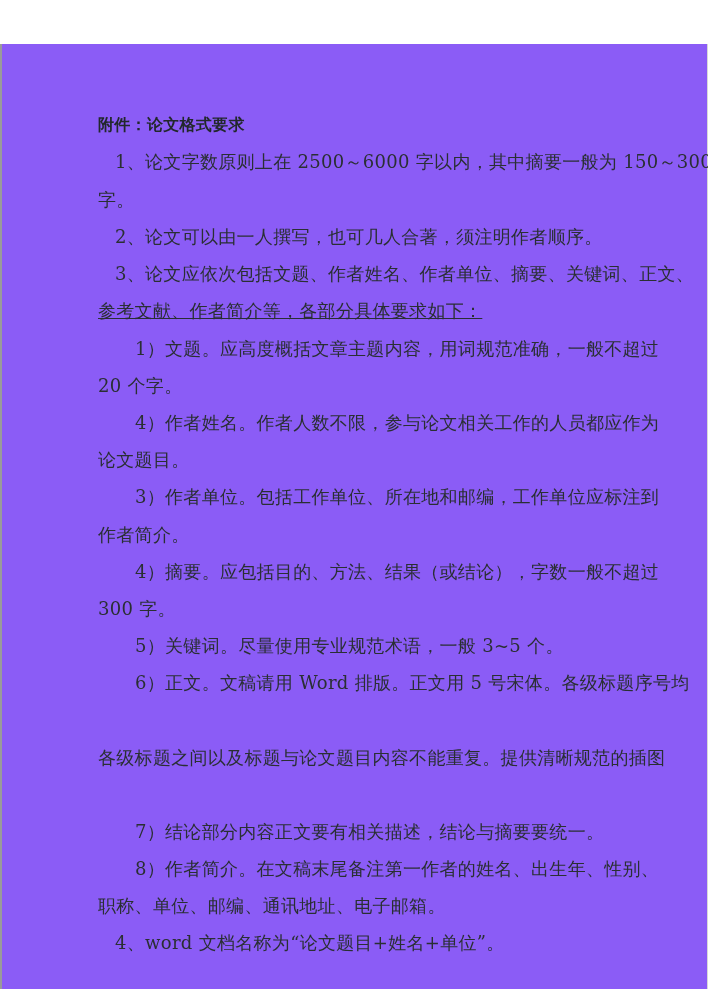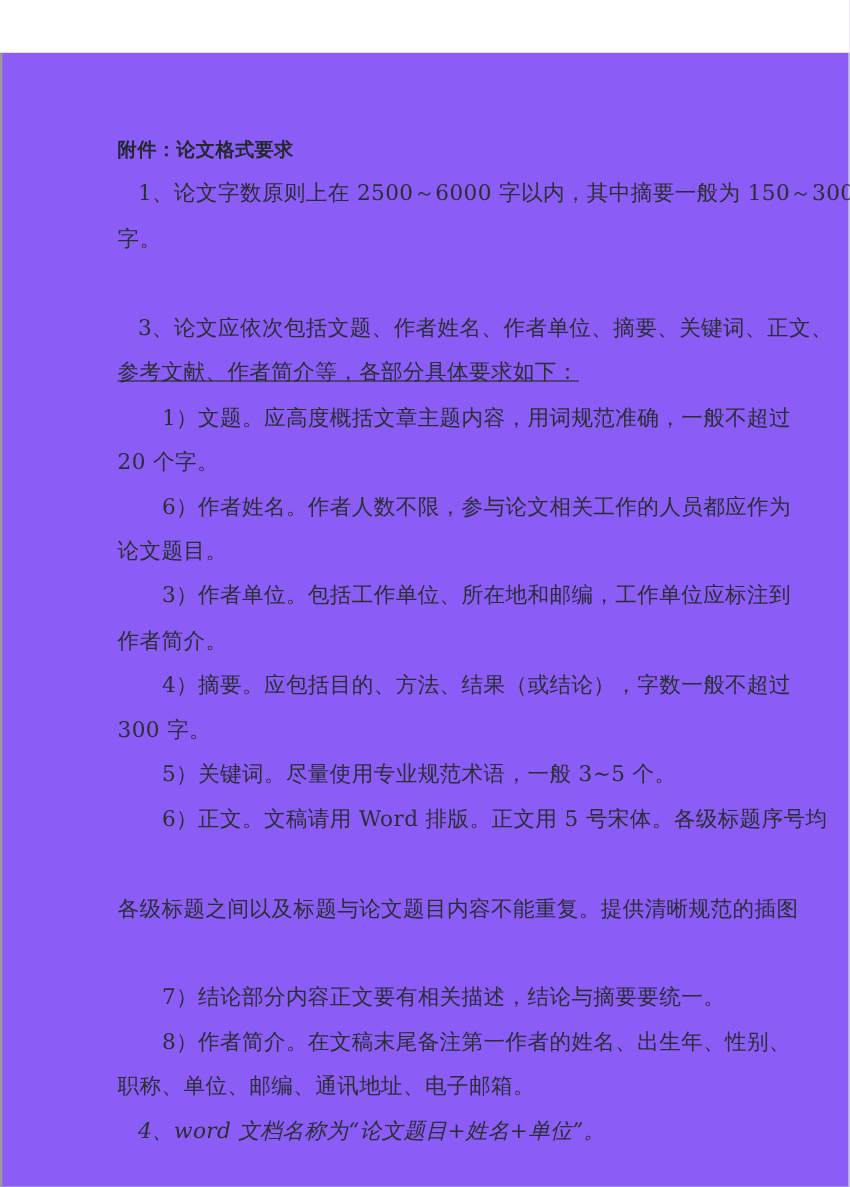--- a/index.html
+++ b/index.html
@@ -46,40 +46,41 @@
   </style>
 </head>
 <body>
 
 <div class="page">
   <div class="line title l0" style="top:71px;">附件：论文格式要求</div>
 
   <div class="line l1" style="top:108px;">1、论文字数原则上在 2500～6000 字以内，其中摘要一般为 150～300</div>
   <div class="line l0" style="top:146px;">字。</div>
 
+  <div class="line l1" style="top:183px;">2、论文可以由一人撰写，也可几人合著，须注明作者顺序。</div>
 
   <div class="line l1" style="top:220px;">3、论文应依次包括文题、作者姓名、作者单位、摘要、关键词、正文、</div>
   <div class="line l0" style="top:257px;text-decoration:underline;">参考文献、作者简介等，各部分具体要求如下：</div>
 
   <div class="line l2" style="top:295px;">1）文题。应高度概括文章主题内容，用词规范准确，一般不超过</div>
   <div class="line l0" style="top:332px;">20 个字。</div>
 
-  <div class="line l2" style="top:369px;">6）作者姓名。作者人数不限，参与论文相关工作的人员都应作为</div>
+  <div class="line l2" style="top:369px;">4）作者姓名。作者人数不限，参与论文相关工作的人员都应作为</div>
   <div class="line l0" style="top:406px;">论文题目。</div>
 
   <div class="line l2" style="top:443px;">3）作者单位。包括工作单位、所在地和邮编，工作单位应标注到</div>
   <div class="line l0" style="top:481px;">作者简介。</div>
 
   <div class="line l2" style="top:518px;">4）摘要。应包括目的、方法、结果（或结论），字数一般不超过</div>
   <div class="line l0" style="top:555px;">300 字。</div>
 
   <div class="line l2" style="top:592px;">5）关键词。尽量使用专业规范术语，一般 3~5 个。</div>
 
   <div class="line l2" style="top:629px;">6）正文。文稿请用 Word 排版。正文用 5 号宋体。各级标题序号均</div>
   <div class="line l0" style="top:704px;">各级标题之间以及标题与论文题目内容不能重复。提供清晰规范的插图</div>
 
   <div class="line l2" style="top:778px;">7）结论部分内容正文要有相关描述，结论与摘要要统一。</div>
 
   <div class="line l2" style="top:815px;">8）作者简介。在文稿末尾备注第一作者的姓名、出生年、性别、</div>
   <div class="line l0" style="top:852px;">职称、单位、邮编、通讯地址、电子邮箱。</div>
 
-  <div class="line l1" style="top:889px;font-style:italic;">4、word 文档名称为“论文题目+姓名+单位”。</div>
+  <div class="line l1" style="top:889px;">4、word 文档名称为“论文题目+姓名+单位”。</div>
 </div>
 
 </body></html>

